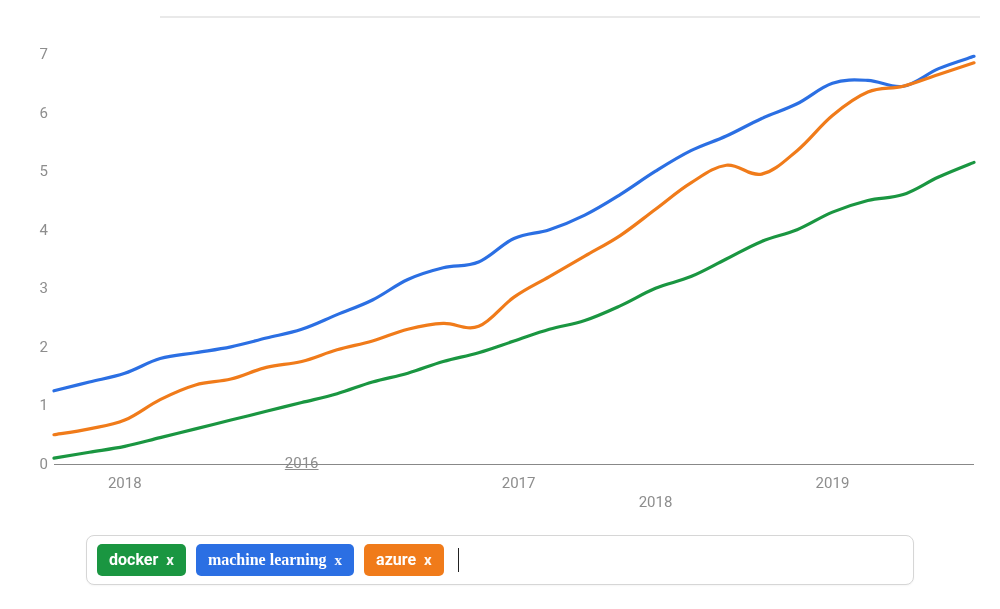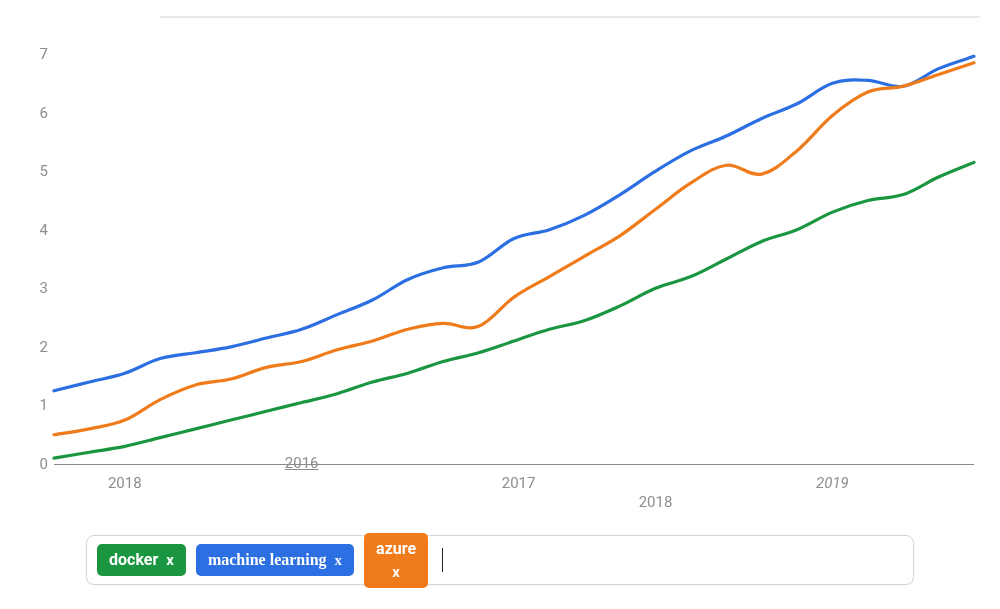--- a/index.html
+++ b/index.html
@@ -116,33 +116,33 @@
         <div class="y-label" style="left: -30px; top: 283.857px;">2</div>
         <div class="y-label" style="left: -30px; top: 225.286px;">3</div>
         <div class="y-label" style="left: -30px; top: 166.714px;">4</div>
         <div class="y-label" style="left: -30px; top: 108.143px;">5</div>
         <div class="y-label" style="left: -30px; top: 49.5714px;">6</div>
         <div class="y-label" style="left: -30px; top: -9px;">7</div>
         <div class="x-label" style="left: 70.7692px; top: 420px;">2018</div>
         <div class="x-label" style="left: 247.692px; top: 400px; text-decoration: underline;">2016</div>
         <div class="x-label" style="left: 424.615px; top: 420px; margin-left: 40px;">2017</div>
         <div class="x-label" style="left: 601.538px; top: 439px;">2018</div>
-        <div class="x-label" style="left: 778.462px; top: 420px; font-style: italic;">2019</div>
+        <div class="x-label" style="left: 778.462px; top: 420px;">2019</div>
       </div>
   </div>
 
   <div class="tag-bar">
     <span class="tag" style="background: rgb(26, 150, 65);">
       <span>docker</span>
       <span class="tag-x">x</span>
     </span>
     <span class="tag" style="background: rgb(43, 111, 227); font-family: Liberation Serif, serif;">
       <span>machine learning</span>
       <span class="tag-x">x</span>
     </span>
-    <span class="tag" style="background: rgb(240, 123, 26); flex-direction: column;">
+    <span class="tag" style="background: rgb(240, 123, 26);">
       <span>azure</span>
       <span class="tag-x">x</span>
     </span>
     <span class="cursor-caret"></span>
   </div>
 
 </div>
 
 </body></html>

